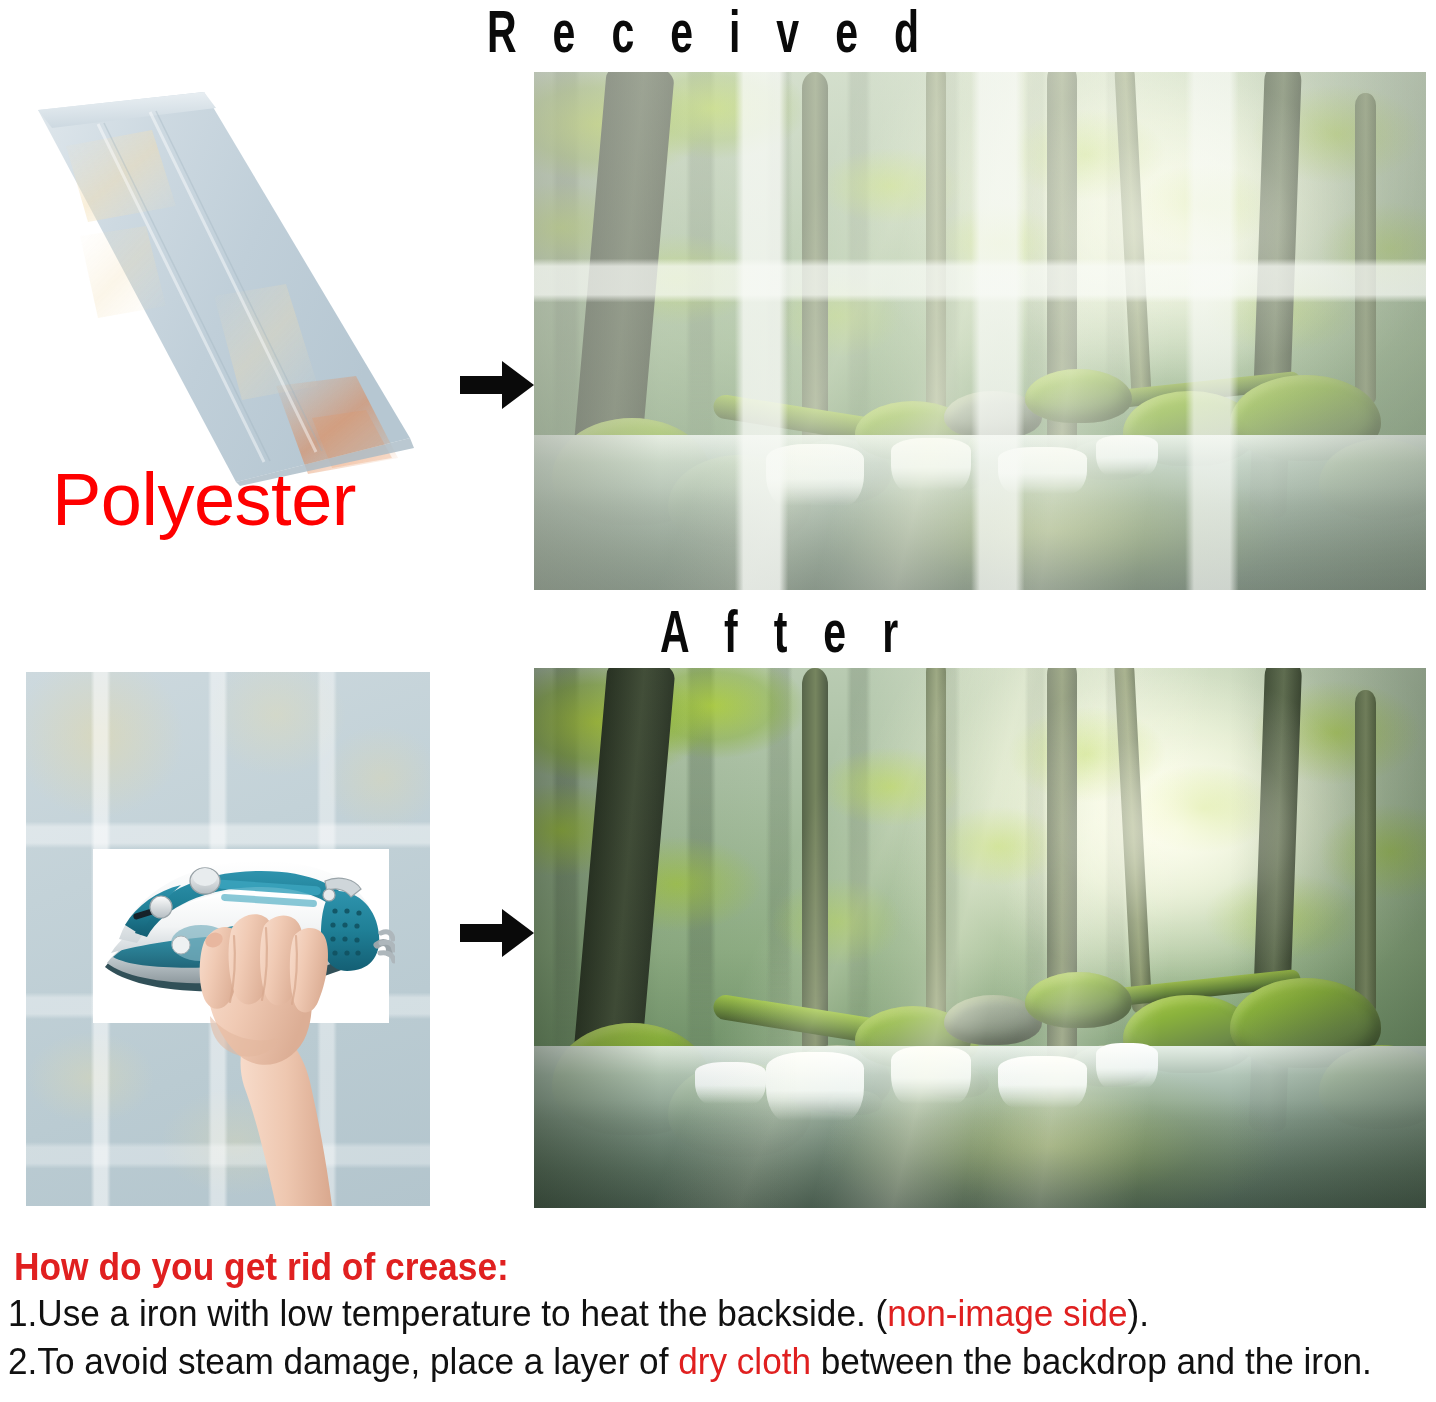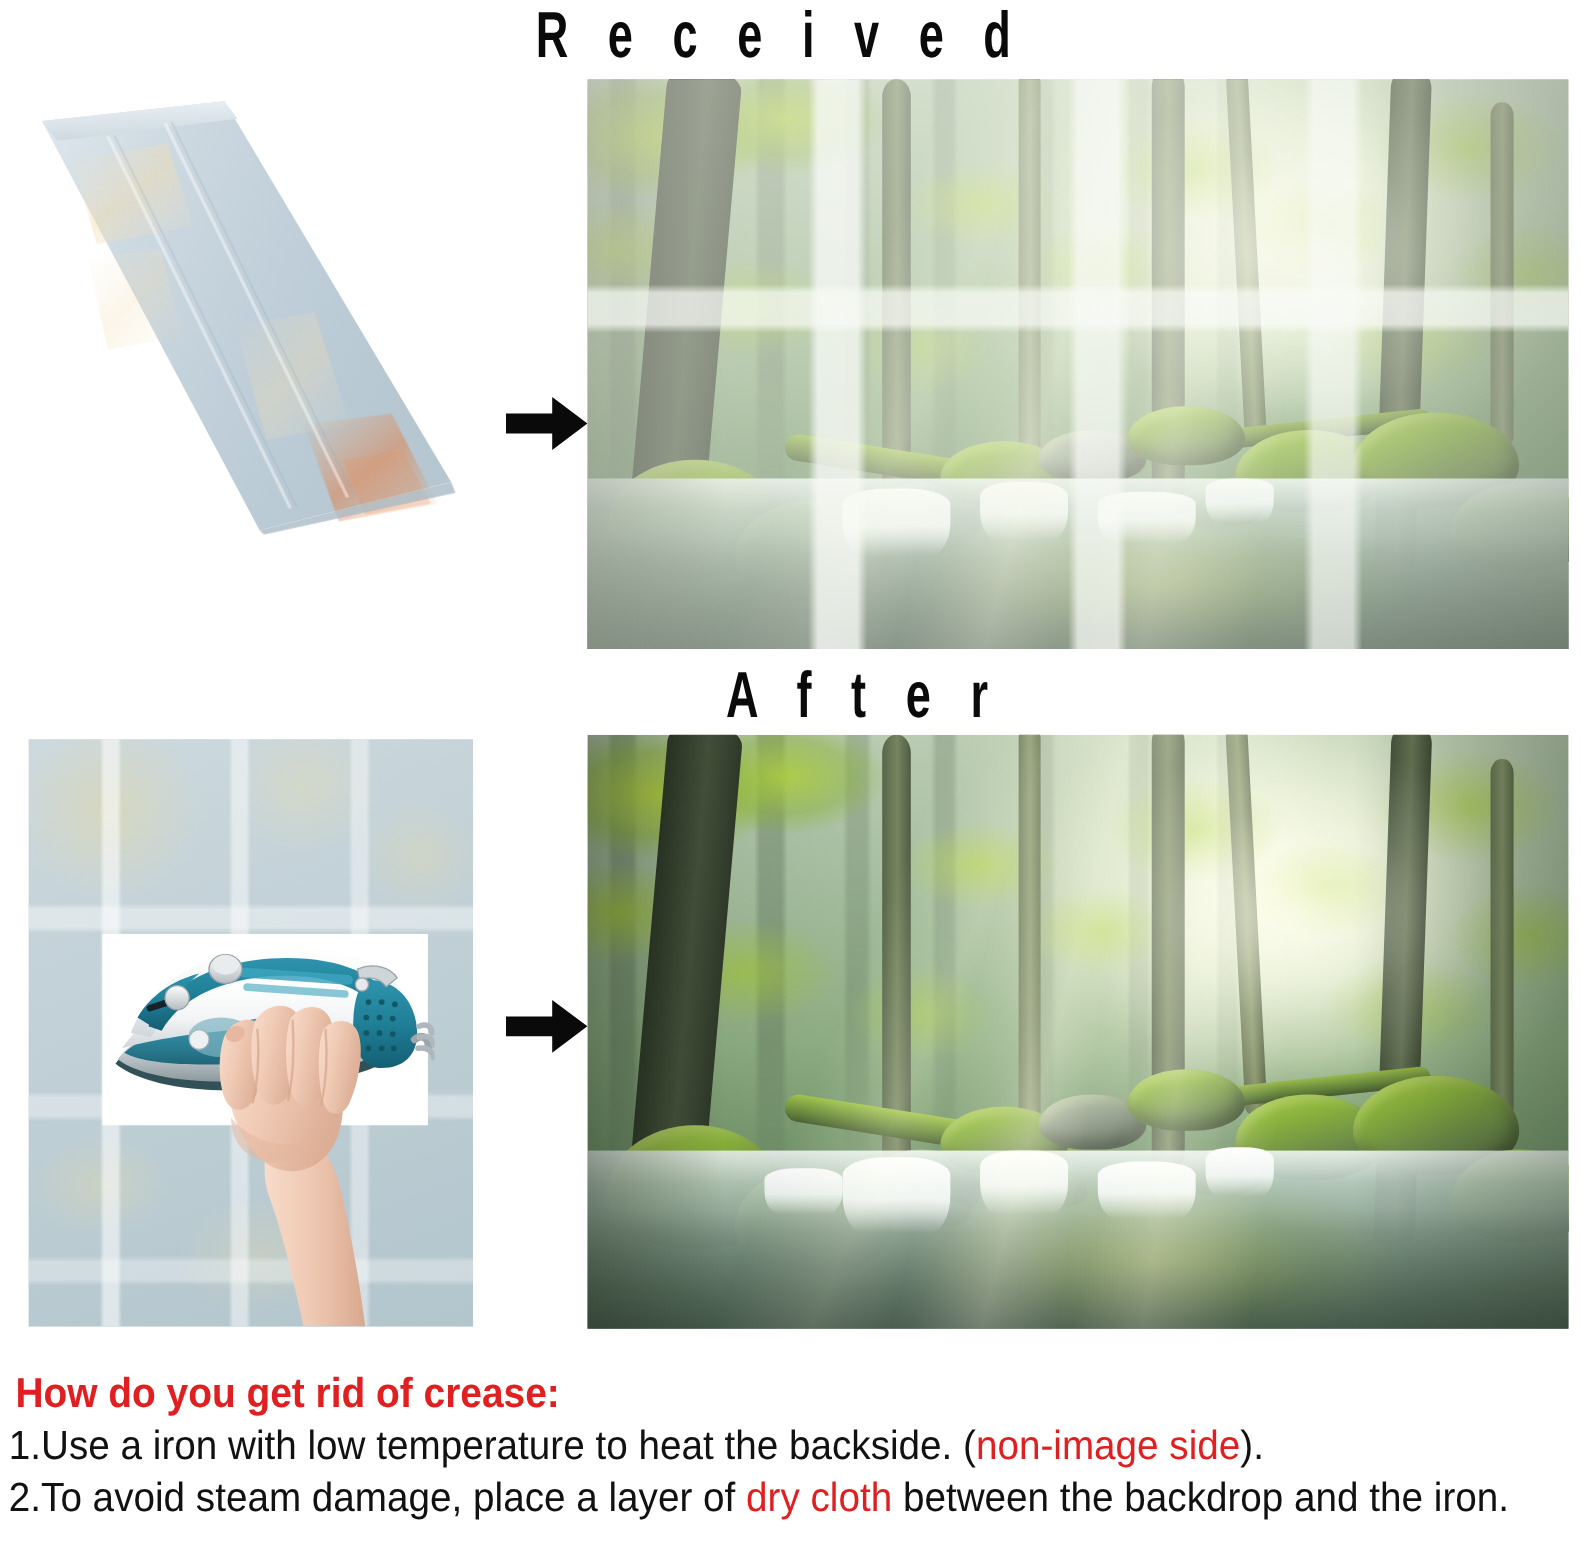--- a/index.html
+++ b/index.html
@@ -240,20 +240,21 @@
       </g>
       <g stroke="#9fb2be" stroke-opacity="0.35" fill="none" stroke-width="1.5">
         <path d="M78,37 L244,375"></path>
         <path d="M130,25 L296,365"></path>
       </g>
 
       <polygon points="210,396 384,352 388,362 214,400" fill="#a9bac6" opacity="0.8"></polygon>
     </svg>
   </div>
 
+  <div id="polyester-label">Polyester</div>
 
   <div class="arrow" id="arrow-top">
     <svg width="78" height="60" viewBox="0 0 78 60">
       <polygon points="2,21 44,21 44,6 76,30 44,54 44,39 2,39" fill="#0a0a0a"></polygon>
     </svg>
   </div>
 
   <div class="photo" id="photo-received" style="left:534px; top:72px; width:892px; height:518px;">
     <div class="layer f-sky"></div>
     <div class="layer f-far"></div>

